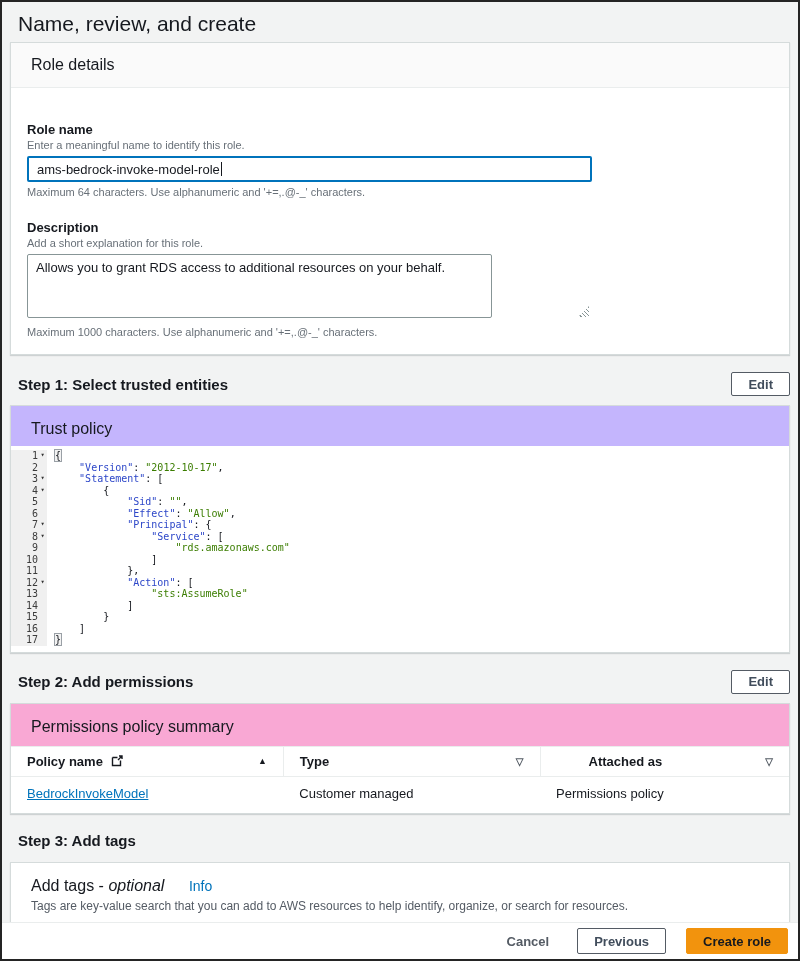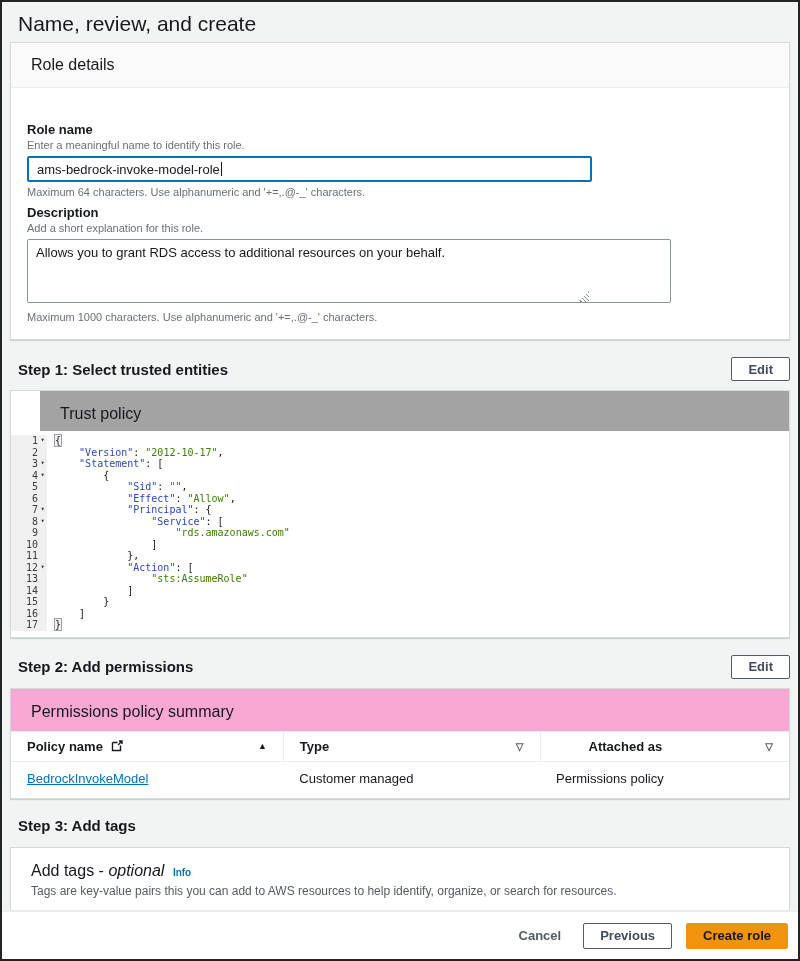--- a/index.html
+++ b/index.html
@@ -22,21 +22,21 @@
   .field-hint{font-size:11px;color:#687078;margin-top:2px;}
   .field-constraint{font-size:11px;color:#687078;margin-top:4px;}
   .input-look{
     width:565px;box-sizing:border-box;height:26px;margin-top:5px;
     border:2px solid #0073bb;border-radius:2px;background:#fff;
     display:flex;align-items:center;padding:0 8px;font-size:13px;color:#16191f;
   }
   .caret{display:inline-block;width:1px;height:14px;background:#16191f;margin-left:1px;}
   .textarea-wrap{position:relative;width:565px;margin-top:5px;}
   .textarea-look{
-    width:644px;box-sizing:border-box;height:64px;resize:none;
+    width:465px;box-sizing:border-box;height:64px;resize:none;
     border:1px solid #879596;border-radius:2px;background:#fff;
     font-family:"Liberation Sans", sans-serif;font-size:13px;color:#16191f;
     padding:5px 8px;outline:none;
   }
   .grip{
     position:absolute;right:3px;bottom:5px;width:11px;height:11px;pointer-events:none;
     background:repeating-linear-gradient(45deg,transparent 0 2px,#879596 2px 3px);
     clip-path:polygon(100% 0,100% 100%,0 100%);
   }
   .step-row{
@@ -83,30 +83,30 @@
   .th-label{margin-right:4px;}
   .th-spacer{flex:1;}
   .sort-icon{font-size:9px;color:#16191f;}
   .filter-icon{font-size:10px;color:#545b64;}
   .ext-link-icon{margin-left:4px;display:inline-block;vertical-align:-1px;}
   .policy-link{color:#0073bb;text-decoration:underline;cursor:pointer;}
   
   .tags-header{padding:14px 20px 12px 20px;border-bottom:1px solid #eaeded;}
   .tags-title{font-size:16px;color:#16191f;}
   .tags-title .optional{font-style:italic;margin-top:32px;}
-  .info-link{font-size:10px;font-weight:bold;color:#0073bb;margin-left:4px;cursor:pointer;}
+  .info-link{font-size:14px;font-weight:normal;color:#0073bb;margin-left:20px;cursor:pointer;}
   .tags-desc{font-size:12px;color:#545b64;margin-top:4px;}
   .tags-body{padding:14px 20px 16px 20px;}
   .tags-empty{font-size:13px;color:#16191f;}
   .add-tag-btn{margin-top:12px;height:26px;}
   
   .footer{
-    position:absolute;left:0;right:0;bottom:0;height:48px;background:#fff;
+    position:absolute;left:0;right:0;bottom:0;height:37px;background:#fff;
     border-top:1px solid #eaeded;display:flex;align-items:center;justify-content:flex-end;
-    padding:0 10px;gap:14px;box-sizing:border-box;
+    padding:0 10px;gap:20px;box-sizing:border-box;
   }
 </style>
 </head>
 <body>
 
 <div class="frame">
 
   <div class="page-title">Name, review, and create</div>
 
   <div class="card">
@@ -115,37 +115,37 @@
     </div>
     <div class="card-body">
       <div class="field-label">Role name</div>
       <div class="field-hint">Enter a meaningful name to identify this role.</div>
       <div class="input-look">
         <span>ams-bedrock-invoke-model-role</span>
           <span class="caret"></span>
       </div>
       <div class="field-constraint">Maximum 64 characters. Use alphanumeric and '+=,.@-_' characters.</div>
 
-      <div class="field-label" style="margin-top:7px;">Description</div>
+      <div class="field-label" style="margin-top:22px;">Description</div>
       <div class="field-hint">Add a short explanation for this role.</div>
       <div class="textarea-wrap">
         <textarea class="textarea-look" style="">Allows you to grant RDS access to additional resources on your behalf.</textarea>
         <div class="grip"></div>
       </div>
       <div class="field-constraint">Maximum 1000 characters. Use alphanumeric and '+=,.@-_' characters.</div>
     </div>
   </div>
 
   <div class="step-row">
     <span class="step-heading">Step 1: Select trusted entities</span>
     <button class="btn">Edit</button>
   </div>
 
   <div class="card">
-    <div class="card-header" style="background:#a3a3a3;border-bottom:none;padding:14px 20px 8px 20px;margin-left:29px;">
+    <div class="card-header" style="background:#c4b5fd;border-bottom:none;padding:14px 20px 8px 20px;">
       <span class="card-title">Trust policy</span>
     </div>
     <div class="code-area">
 
         <div class="code-line">
           <span class="gutter"><span class="num">1</span><span class="fold">▾</span></span>
           <span class="code-text"><span class="tok-hl">{</span></span>
         </div>
 
         <div class="code-line">
@@ -280,21 +280,21 @@
   </div>
 
   <div class="step-row" style="margin-top:14px;">
     <span class="step-heading">Step 3: Add tags</span>
   </div>
 
   <div class="card">
     <div class="tags-header">
       <span class="tags-title"><span>Add tags - </span><span class="optional">optional</span></span>
       <span class="info-link">Info</span>
-      <div class="tags-desc">Tags are key-value pairs this you can add to AWS resources to help identify, organize, or search for resources.</div>
+      <div class="tags-desc">Tags are key-value search that you can add to AWS resources to help identify, organize, or search for resources.</div>
     </div>
     <div class="tags-body">
       <div class="tags-empty">No tags associated with the resource.</div>
       <button class="btn add-tag-btn">Add new tag</button>
       
     </div>
   </div>
 
   <div class="footer">
     <button class="btn-link">Cancel</button>

